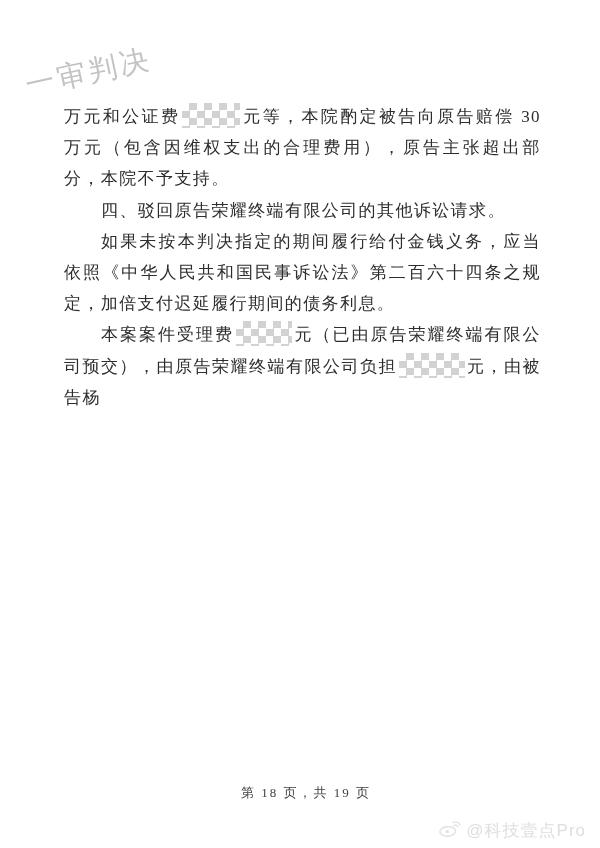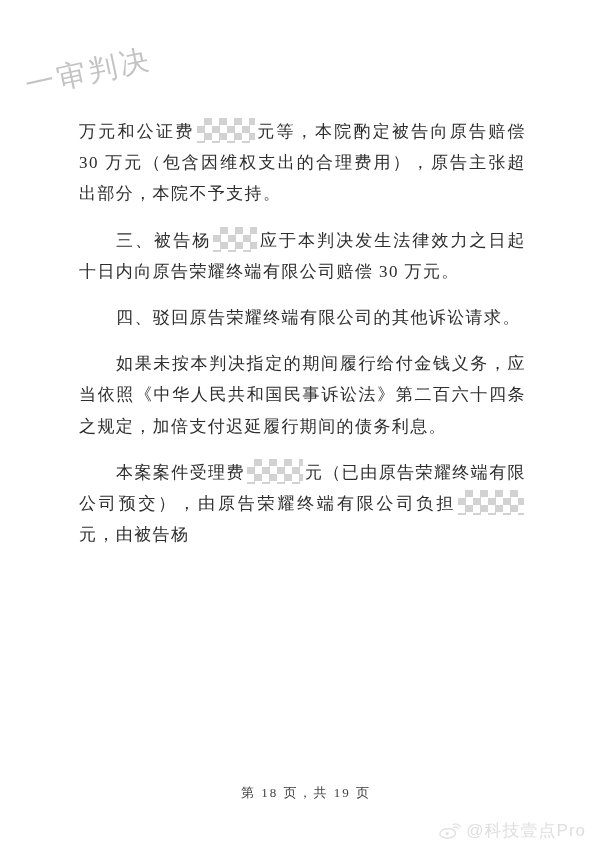--- a/index.html
+++ b/index.html
@@ -26,21 +26,21 @@
   .doc {
     position: absolute;
     left: 64px; top: 101px;
     width: 477px;
     color: #2d2d2d;
     font-size: 17px;
     line-height: 31.2px;
     letter-spacing: 1.4px;
     text-align: justify;
   }
-  .para { margin: 15px; }
+  .para { margin: 0; }
   .para.indent { text-indent: 37px; }
   
   .redact {
     display: inline-block;
     height: 25px;
     vertical-align: -6px;
     margin: 0 2px;
     background: repeating-conic-gradient(#d2d2d2 0% 25%, rgba(255,255,255,0) 0% 50%);
     background-size: 15px 15px;
   }
@@ -52,38 +52,36 @@
     text-align: center;
     font-size: 13px;
     color: #3f3f3f;
     letter-spacing: 2px;
   }
   
   .handle {
     position: absolute;
     right: 14px; bottom: 6px;
     display: flex;
-    align-items: center;
     gap: 4px;
     color: #dedede;
     font-size: 17px;
     font-family: "Liberation Sans", "DejaVu Sans", sans-serif;
     letter-spacing: 1px;
     user-select: none;
   }
   .handle svg { display: block; }
 </style>
 </head>
 <body>
 
 <div class="wm-top">一审判决</div>
 
 <div class="doc" id="doc">
     <p class="para"><span>万元和公证费</span><span class="redact" style="width: 58px;"></span><span>元等，本院酌定被告向原告赔偿 30 万元（包含因维权支出的合理费用），原告主张超出部分，本院不予支持。</span></p>
-    <p class="para indent"><span>三、被告杨</span><span class="redact" style="width: 44px;"></span><span>应于本判决发生法律效力之日起十日内向原告荣耀终端有限公司赔偿 30 万元。</span></p>
     <p class="para indent"><span>四、驳回原告荣耀终端有限公司的其他诉讼请求。</span></p>
     <p class="para indent"><span>如果未按本判决指定的期间履行给付金钱义务，应当依照《中华人民共和国民事诉讼法》第二百六十四条之规定，加倍支付迟延履行期间的债务利息。</span></p>
     <p class="para indent"><span>本案案件受理费</span><span class="redact" style="width: 56px;"></span><span>元（已由原告荣耀终端有限公司预交），由原告荣耀终端有限公司负担</span><span class="redact" style="width: 66px;"></span><span>元，由被告杨</span></p>
   </div>
 
 <div class="footer">第 18 页，共 19 页</div>
 
 <div class="handle">
   <span>
     <svg width="24" height="20" viewBox="0 0 24 20" fill="none">

